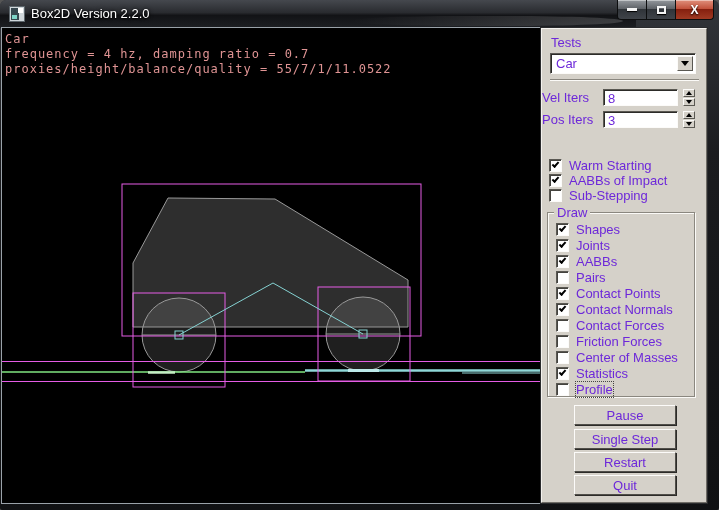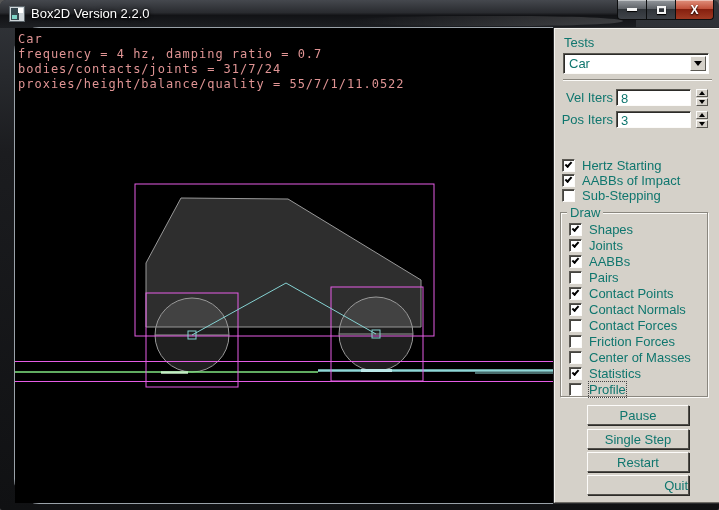--- a/index.html
+++ b/index.html
@@ -44,39 +44,38 @@
   .cap-btn.max   { width:29px; border-left:none; }
   .cap-btn.close { width:38px; border-left:none; border-bottom-right-radius:4px;
     background:linear-gradient(180deg,#e0907c 0%,#c2523c 45%,#86200f 50%,#a13а23 100%);
     background:linear-gradient(180deg,#e0907c 0%,#c2523c 45%,#86200f 50%,#a03a23 100%);
   }
   .glyph-min { width:10px; height:3px; background:#f4f4f4; box-shadow:0 1px 1px #000; }
   .glyph-max { width:9px; height:8px; border:2px solid #f4f4f4; box-shadow:0 1px 1px #000; }
   .glyph-close { color:#fff; font-size:12px; font-weight:bold; text-shadow:0 1px 2px #000; line-height:1; }
   
   .client {
-    position:absolute; left:15px; top:28px; width:705px; height:475px;
+    position:absolute; left:2px; top:28px; width:705px; height:475px;
     box-shadow:0 0 0 1px #9aa2a9;
     background:#000;
-    border-radius:24px;
   }
   .canvas {
     position:absolute; left:0; top:0; width:539px; height:475px; background:#000; overflow:hidden;
   }
   .overlay-text {
     position:absolute; left:3px; top:4px;
     font-family:"DejaVu Sans Mono", monospace;
     font-size:12px; line-height:15px; letter-spacing:1px;
     color:#e09494; white-space:pre;
   }
   .scene-svg { position:absolute; left:0; top:0; }
   
   .panel {
     position:absolute; left:539px; top:0; width:166px; height:475px;
-    background:#d5d1c9; color:#0f766e; font-size:13px;
+    background:#d5d1c9; color:#6d28d9; font-size:13px;
     border:1px solid; border-color:#f4f2ee #6f6c66 #6f6c66 #f4f2ee;
     box-shadow:0 0 0 1px #2a2b2d;
     text-decoration:underline;
   }
   .lbl { position:absolute; white-space:nowrap; }
   .dropdown {
     position:absolute; left:8px; top:24px; width:146px; height:21px;
     background:#fff;
     border:1px solid; border-color:#5a5852 #fcfbf9 #fcfbf9 #5a5852;
     box-shadow:inset 1px 1px 0 #2c2b28;
@@ -86,21 +85,21 @@
     position:absolute; right:2px; top:2px; width:16px; height:15px;
     background:#d5d1c9; border:1px solid; border-color:#fcfbf9 #5a5852 #5a5852 #fcfbf9;
     display:flex; align-items:center; justify-content:center;
   }
   .tri-down { width:0; height:0; border-left:4px solid transparent; border-right:4px solid transparent; border-top:5px solid #000; }
   .tri-up-s { width:0; height:0; border-left:3px solid transparent; border-right:3px solid transparent; border-bottom:4px solid #000; }
   .tri-dn-s { width:0; height:0; border-left:3px solid transparent; border-right:3px solid transparent; border-top:4px solid #000; }
   .separator { position:absolute; left:8px; top:50px; width:149px; height:2px;
     border-top:1px solid #8a877f; border-bottom:1px solid #fbfaf7; }
   .spin-row { position:absolute; left:0; width:166px; height:17px; }
-  .spin-row .s-label { position:absolute; left:0; top:1px; width:58px; text-align:right; }
+  .spin-row .s-label { position:absolute; left:0; top:1px; width:58px; }
   .spin-row .s-field {
     position:absolute; left:61px; top:0; width:75px; height:17px; background:#fff;
     border:1px solid; border-color:#5a5852 #fcfbf9 #fcfbf9 #5a5852;
     box-shadow:inset 1px 1px 0 #2c2b28;
     padding:1px 0 0 4px; font-size:13px;
   }
   .spinner { position:absolute; left:141px; top:0; width:12px; height:17px; }
   .spin-btn {
     position:absolute; left:0; width:12px; height:8px;
     background:#d5d1c9; border:1px solid; border-color:#fcfbf9 #5a5852 #5a5852 #fcfbf9;
@@ -179,21 +178,21 @@
         <rect x="120" y="156" width="299" height="152" fill="none" stroke="#e55ce5" stroke-width="1"></rect>
         <rect x="131" y="265" width="92" height="94" fill="none" stroke="#e55ce5" stroke-width="1"></rect>
         <rect x="316" y="259" width="92" height="94" fill="none" stroke="#e55ce5" stroke-width="1"></rect>
         <line x1="0" y1="333.5" x2="539" y2="333.5" stroke="#e55ce5" stroke-width="1"></line>
         <line x1="0" y1="353.5" x2="539" y2="353.5" stroke="#e55ce5" stroke-width="1"></line>
 
         <polyline points="177,307 271,255 361,306" fill="none" stroke="#85d2d2" stroke-width="1"></polyline>
         <rect x="173" y="303" width="8" height="8" fill="none" stroke="#85d2d2" stroke-width="1"></rect>
         <rect x="357" y="302" width="8" height="8" fill="none" stroke="#85d2d2" stroke-width="1"></rect>
       </svg>
-      <div class="overlay-text"><div>Car</div><div>frequency = 4 hz, damping ratio = 0.7</div><div>bodies/contacts/joints = 31/7/24</div><div>proxies/height/balance/quality = 55/7/1/11.0522</div></div>
+      <div class="overlay-text"><div>Car</div><div>frequency = 4 hz, damping ratio = 0.7</div><div>proxies/height/balance/quality = 55/7/1/11.0522</div></div>
     </div>
 
     <div class="panel">
       <div class="lbl" style="left:9px; top:6px;">Tests</div>
 
       <div class="dropdown">
         <div class="dd-value">Car</div>
         <div class="dd-btn">
             <div class="tri-down"></div>
           </div>
@@ -223,21 +222,21 @@
           <div class="spin-btn down">
               <div class="tri-dn-s"></div>
             </div>
         </div>
       </div>
 
       <div class="chk-row checked" style="left:7px; top:130px;">
         <div class="chk-box">
             <div class="tick"></div>
           </div>
-        <div class="chk-label">Hertz Starting</div>
+        <div class="chk-label">Warm Starting</div>
       </div>
       <div class="chk-row checked" style="left:7px; top:145px;">
         <div class="chk-box">
             <div class="tick"></div>
           </div>
         <div class="chk-label">AABBs of Impact</div>
       </div>
       <div class="chk-row" style="left:7px; top:160px;">
         <div class="chk-box"></div>
         <div class="chk-label">Sub-Stepping</div>
@@ -299,16 +298,16 @@
         <div class="chk-label">Statistics</div>
       </div>
       <div class="chk-row" style="left:14px; top:354px;">
         <div class="chk-box"></div>
         <div class="chk-label focused">Profile</div>
       </div>
 
       <div class="push-btn" style="top:376px;">Pause</div>
       <div class="push-btn" style="top:400px;">Single Step</div>
       <div class="push-btn" style="top:423px;">Restart</div>
-      <div class="push-btn" style="top:446px;text-align:right;">Quit</div>
+      <div class="push-btn" style="top:446px;">Quit</div>
     </div>
   </div>
 </div>
 
 </body></html>

